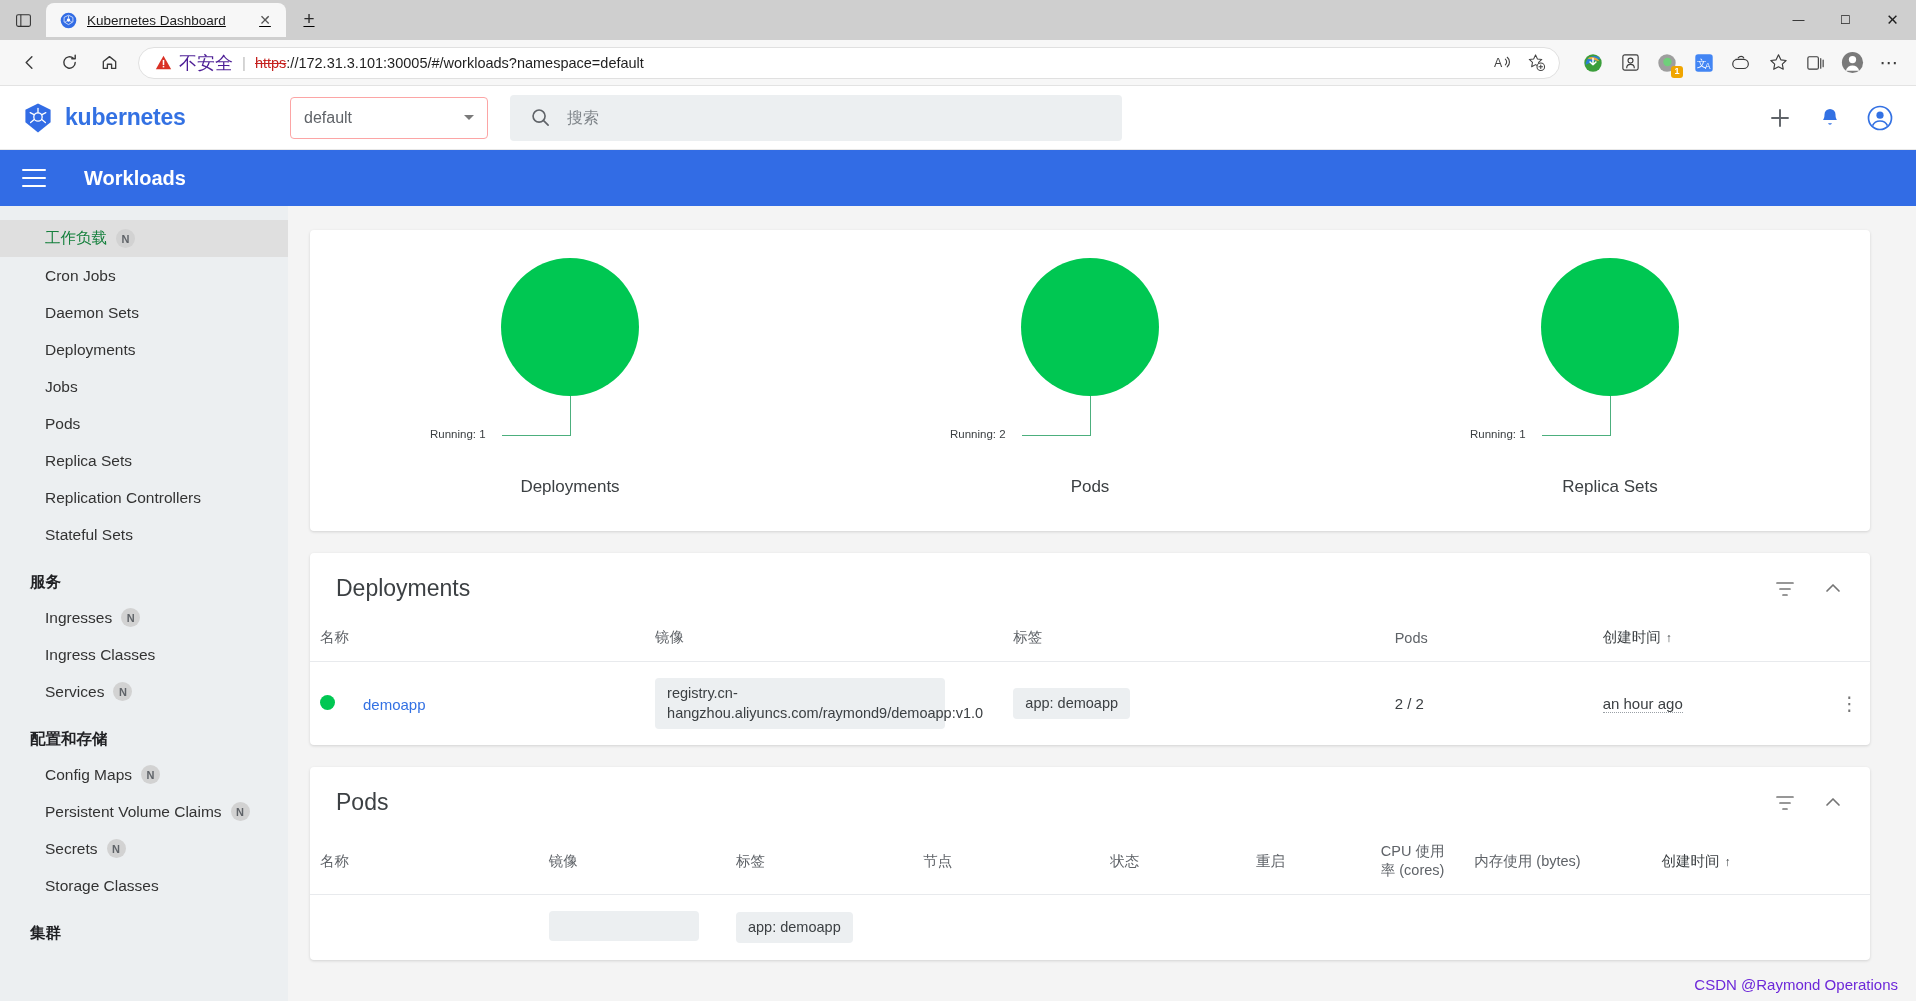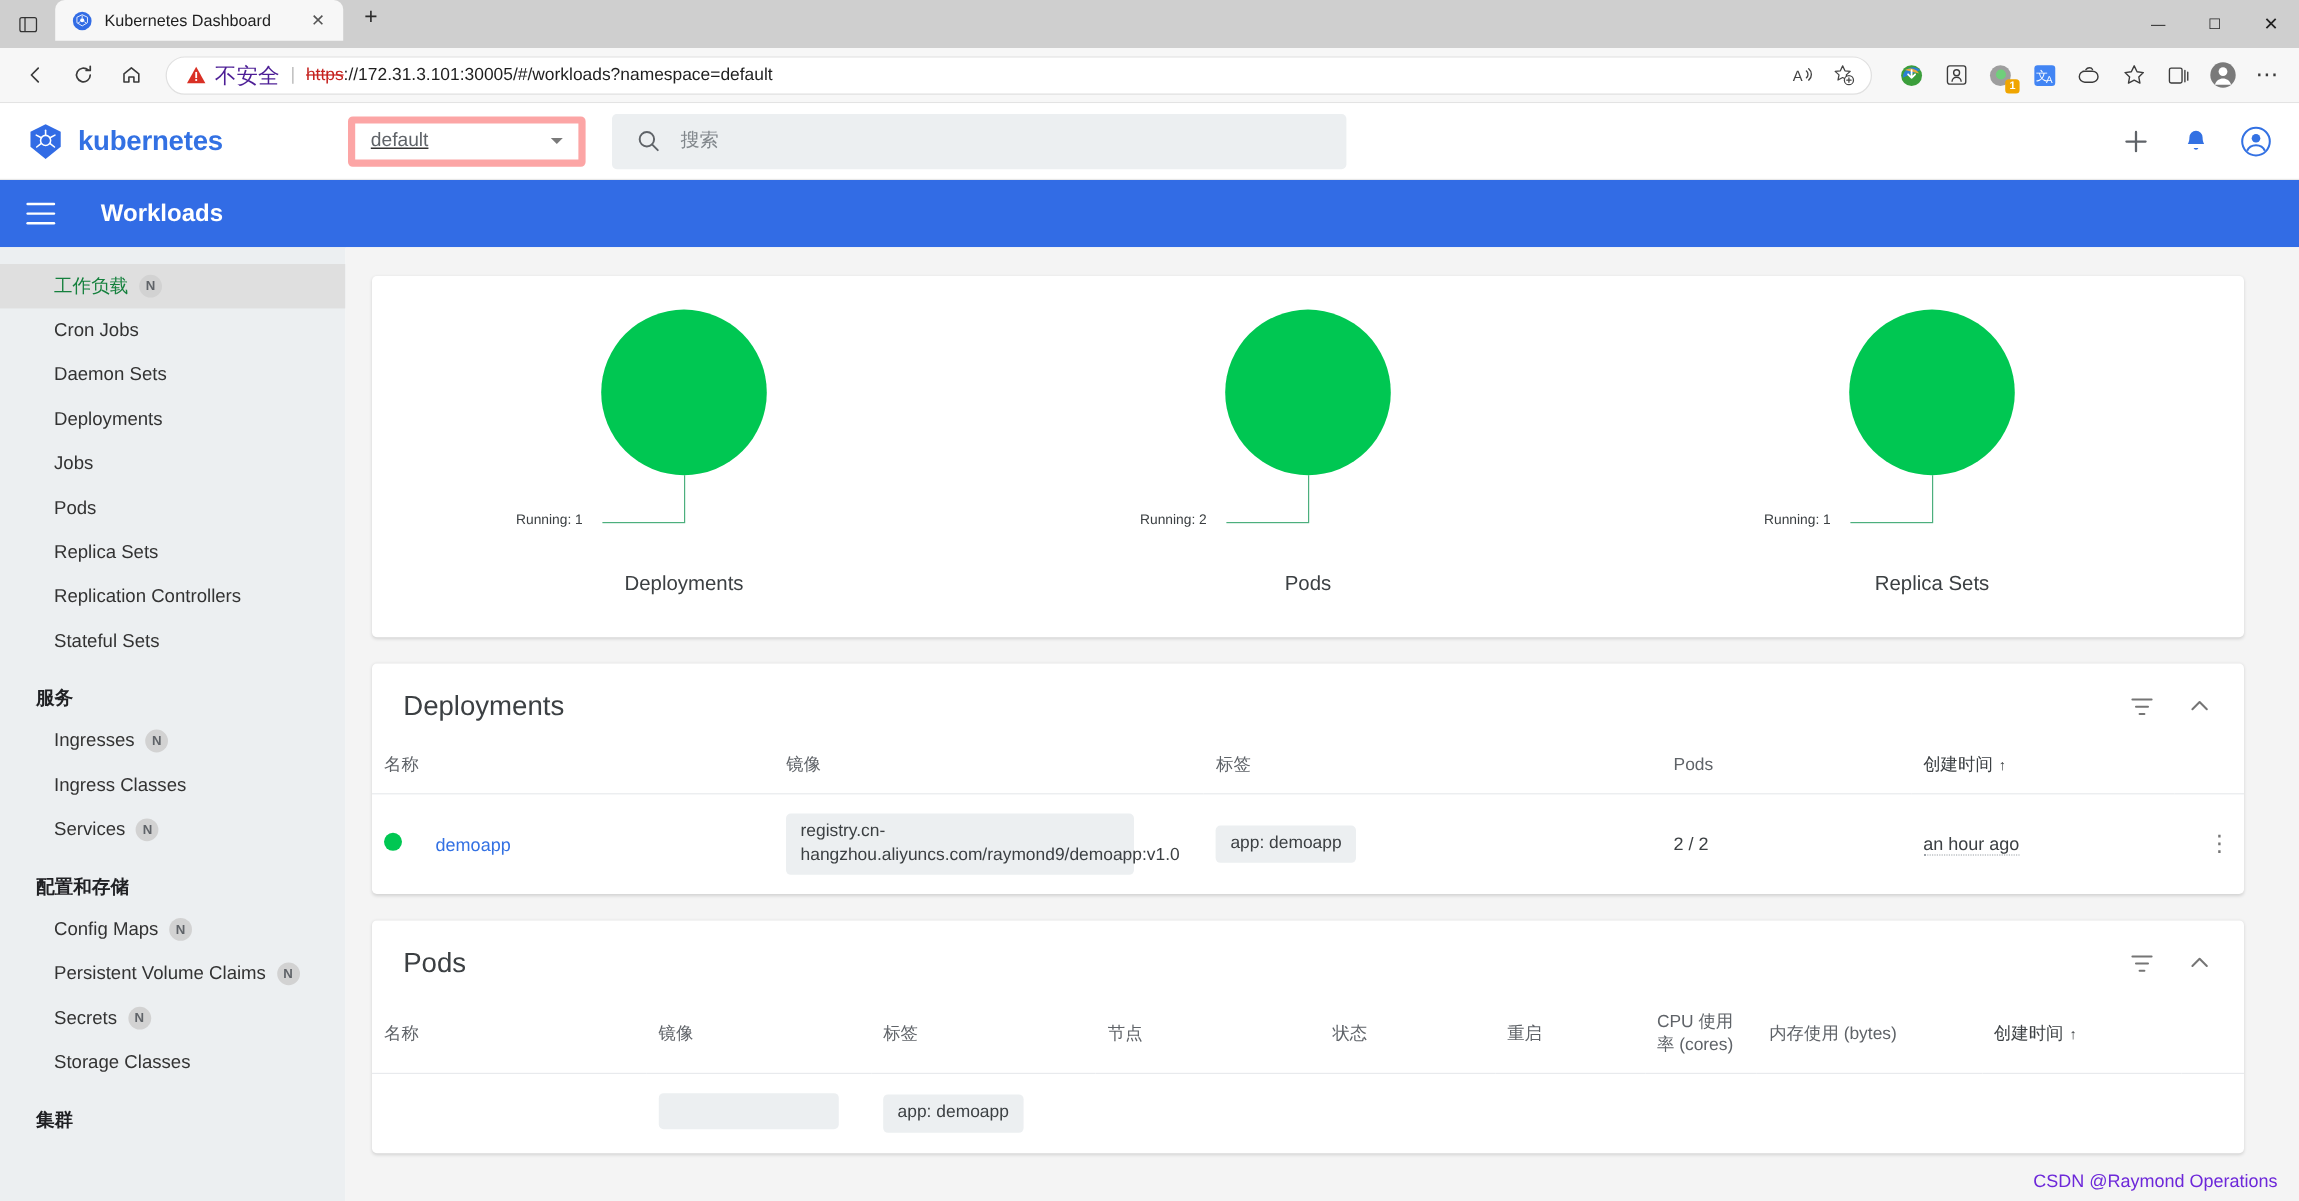--- a/index.html
+++ b/index.html
@@ -4,22 +4,23 @@
 <style>
   * { box-sizing: border-box; margin: 0; padding: 0; }
   html, body {
     width: 1916px; height: 1001px;
     font-family: "Liberation Sans", "DejaVu Sans", sans-serif;
     background: #ffffff; overflow: hidden;
   }
 
   
   .browser-tabstrip {
-    height: 40px; background: #cfcfcf; display: flex; align-items: flex-start;
+    height: 40px; background: #cfcfcf; display: flex; align-items: center;
     position: relative;
+    text-decoration: underline;
   }
   .tabstrip-left-btn {
     width: 46px; height: 40px; display: flex; align-items: center; justify-content: center;
     background: #cfcfcf;
   }
   .tabstrip-left-btn svg { display: block; }
   .browser-tab {
     display: flex; align-items: center; gap: 10px;
     height: 34px; min-width: 240px; max-width: 250px;
     background: #f7f7f7; border-radius: 8px 8px 0 0; padding: 0 10px 0 14px;
@@ -85,23 +86,23 @@
 
   
   .k8s-topbar {
     height: 64px; background: #ffffff; display: flex; align-items: center;
     padding: 0 22px; border-bottom: 1px solid #e8e8e8;
   }
   .k8s-logo { display: flex; align-items: center; gap: 11px; width: 268px; }
   .k8s-logo-mark { width: 32px; height: 32px; flex: 0 0 32px; }
   .k8s-logo-text { font-size: 23px; color: #3371e3; font-weight: 700; letter-spacing: -0.2px; }
   .ns-select {
-    width: 198px; height: 42px; border: 6px solid #fca5a5; border-radius: 4px;
+    width: 198px; height: 42px; border: 1px solid #fca5a5; border-radius: 4px;
     display: flex; align-items: center; justify-content: space-between;
-    padding: 0 13px; background: #fff; margin-right: 22px; text-decoration: underline;
+    padding: 0 13px; background: #fff; margin-right: 22px;
   }
   .ns-select-value { font-size: 16px; color: #5f6368; }
   .caret-down {
     width: 0; height: 0; border-left: 5px solid transparent; border-right: 5px solid transparent;
     border-top: 5px solid #7a7a7a;
   }
   .k8s-search {
     flex: 1; height: 46px; background: #eceff1; border-radius: 4px;
     display: flex; align-items: center; gap: 16px; padding: 0 20px; max-width: 612px;
   }

